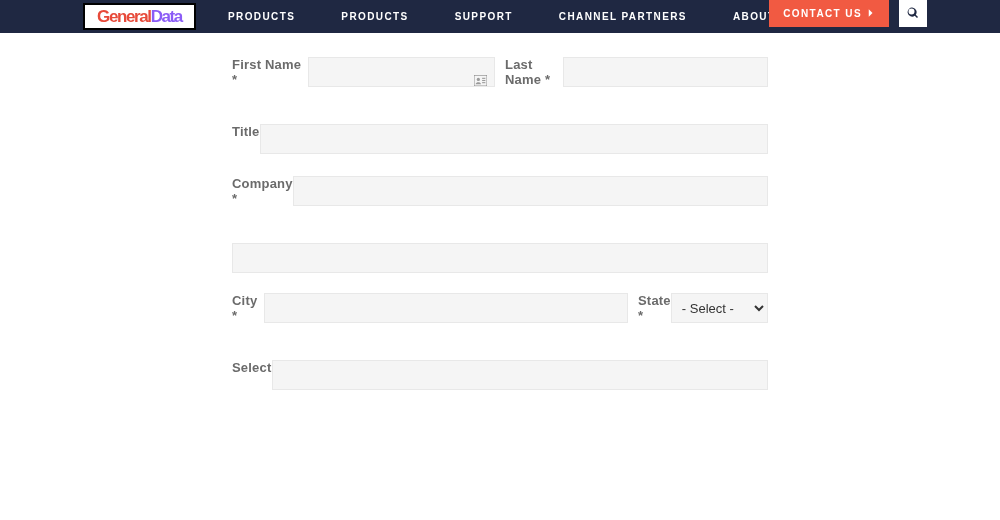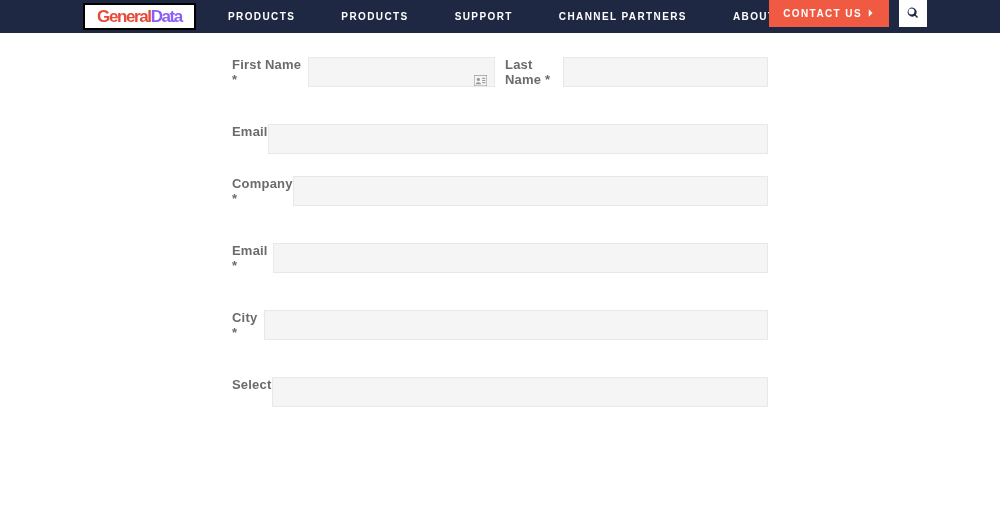--- a/index.html
+++ b/index.html
@@ -176,44 +176,49 @@
       </div>
     </div>
     <div class="form-group">
       <label>Last Name *</label>
       <input type="text" style="">
     </div>
   </div>
 
   <div class="form-row">
     <div class="form-group full">
-      <label>Email</label>
+      <label>Title</label>
       <input type="text" style="">
     </div>
   </div>
 
   <div class="form-row">
     <div class="form-group full">
       <label>Company *</label>
       <input type="text" style="">
     </div>
   </div>
 
   <div class="form-row">
     <div class="form-group full">
-      <label>Email *</label>
       <input type="text" style="">
     </div>
   </div>
 
   <div class="form-row">
     <div class="form-group city-col">
       <label>City *</label>
       <input type="text" style="">
     </div>
+    <div class="form-group state-col">
+      <label>State *</label>
+      <select>
+        <option>- Select -</option>
+      </select>
+    </div>
   </div>
 
   <div class="form-row">
     <div class="form-group full">
       <label>Select</label>
       <input type="text" style="">
     </div>
   </div>
 
 </div>

